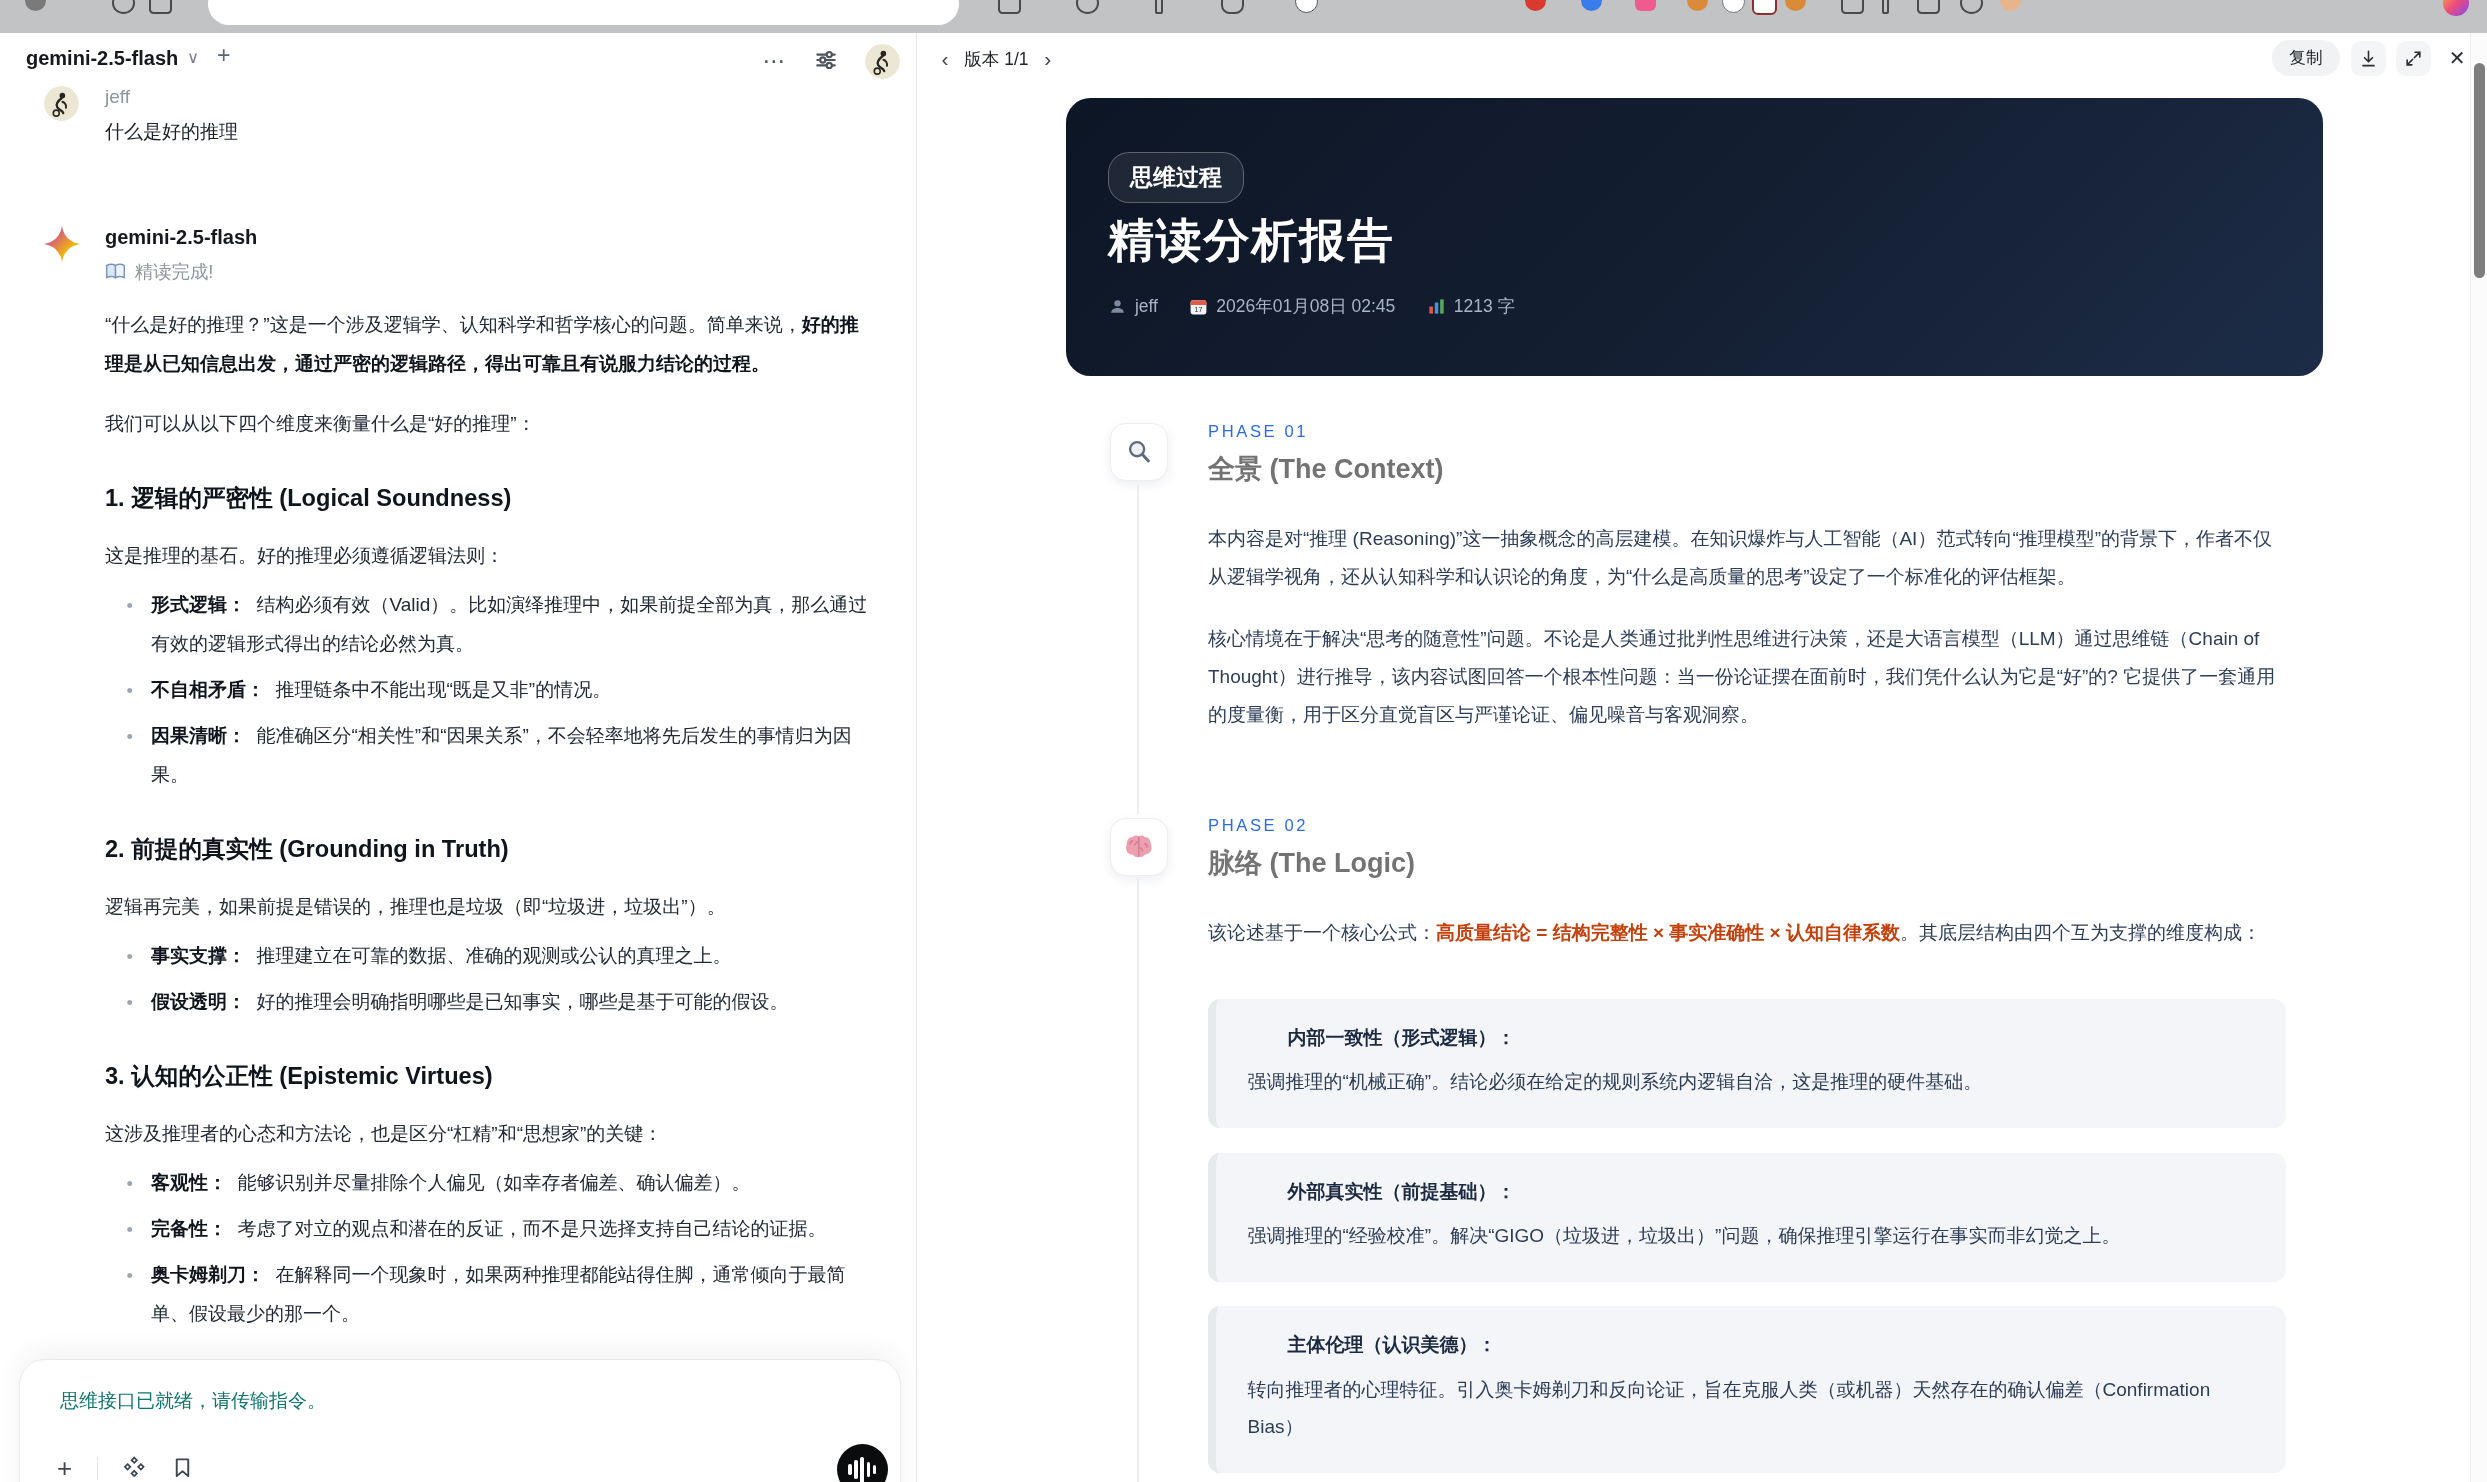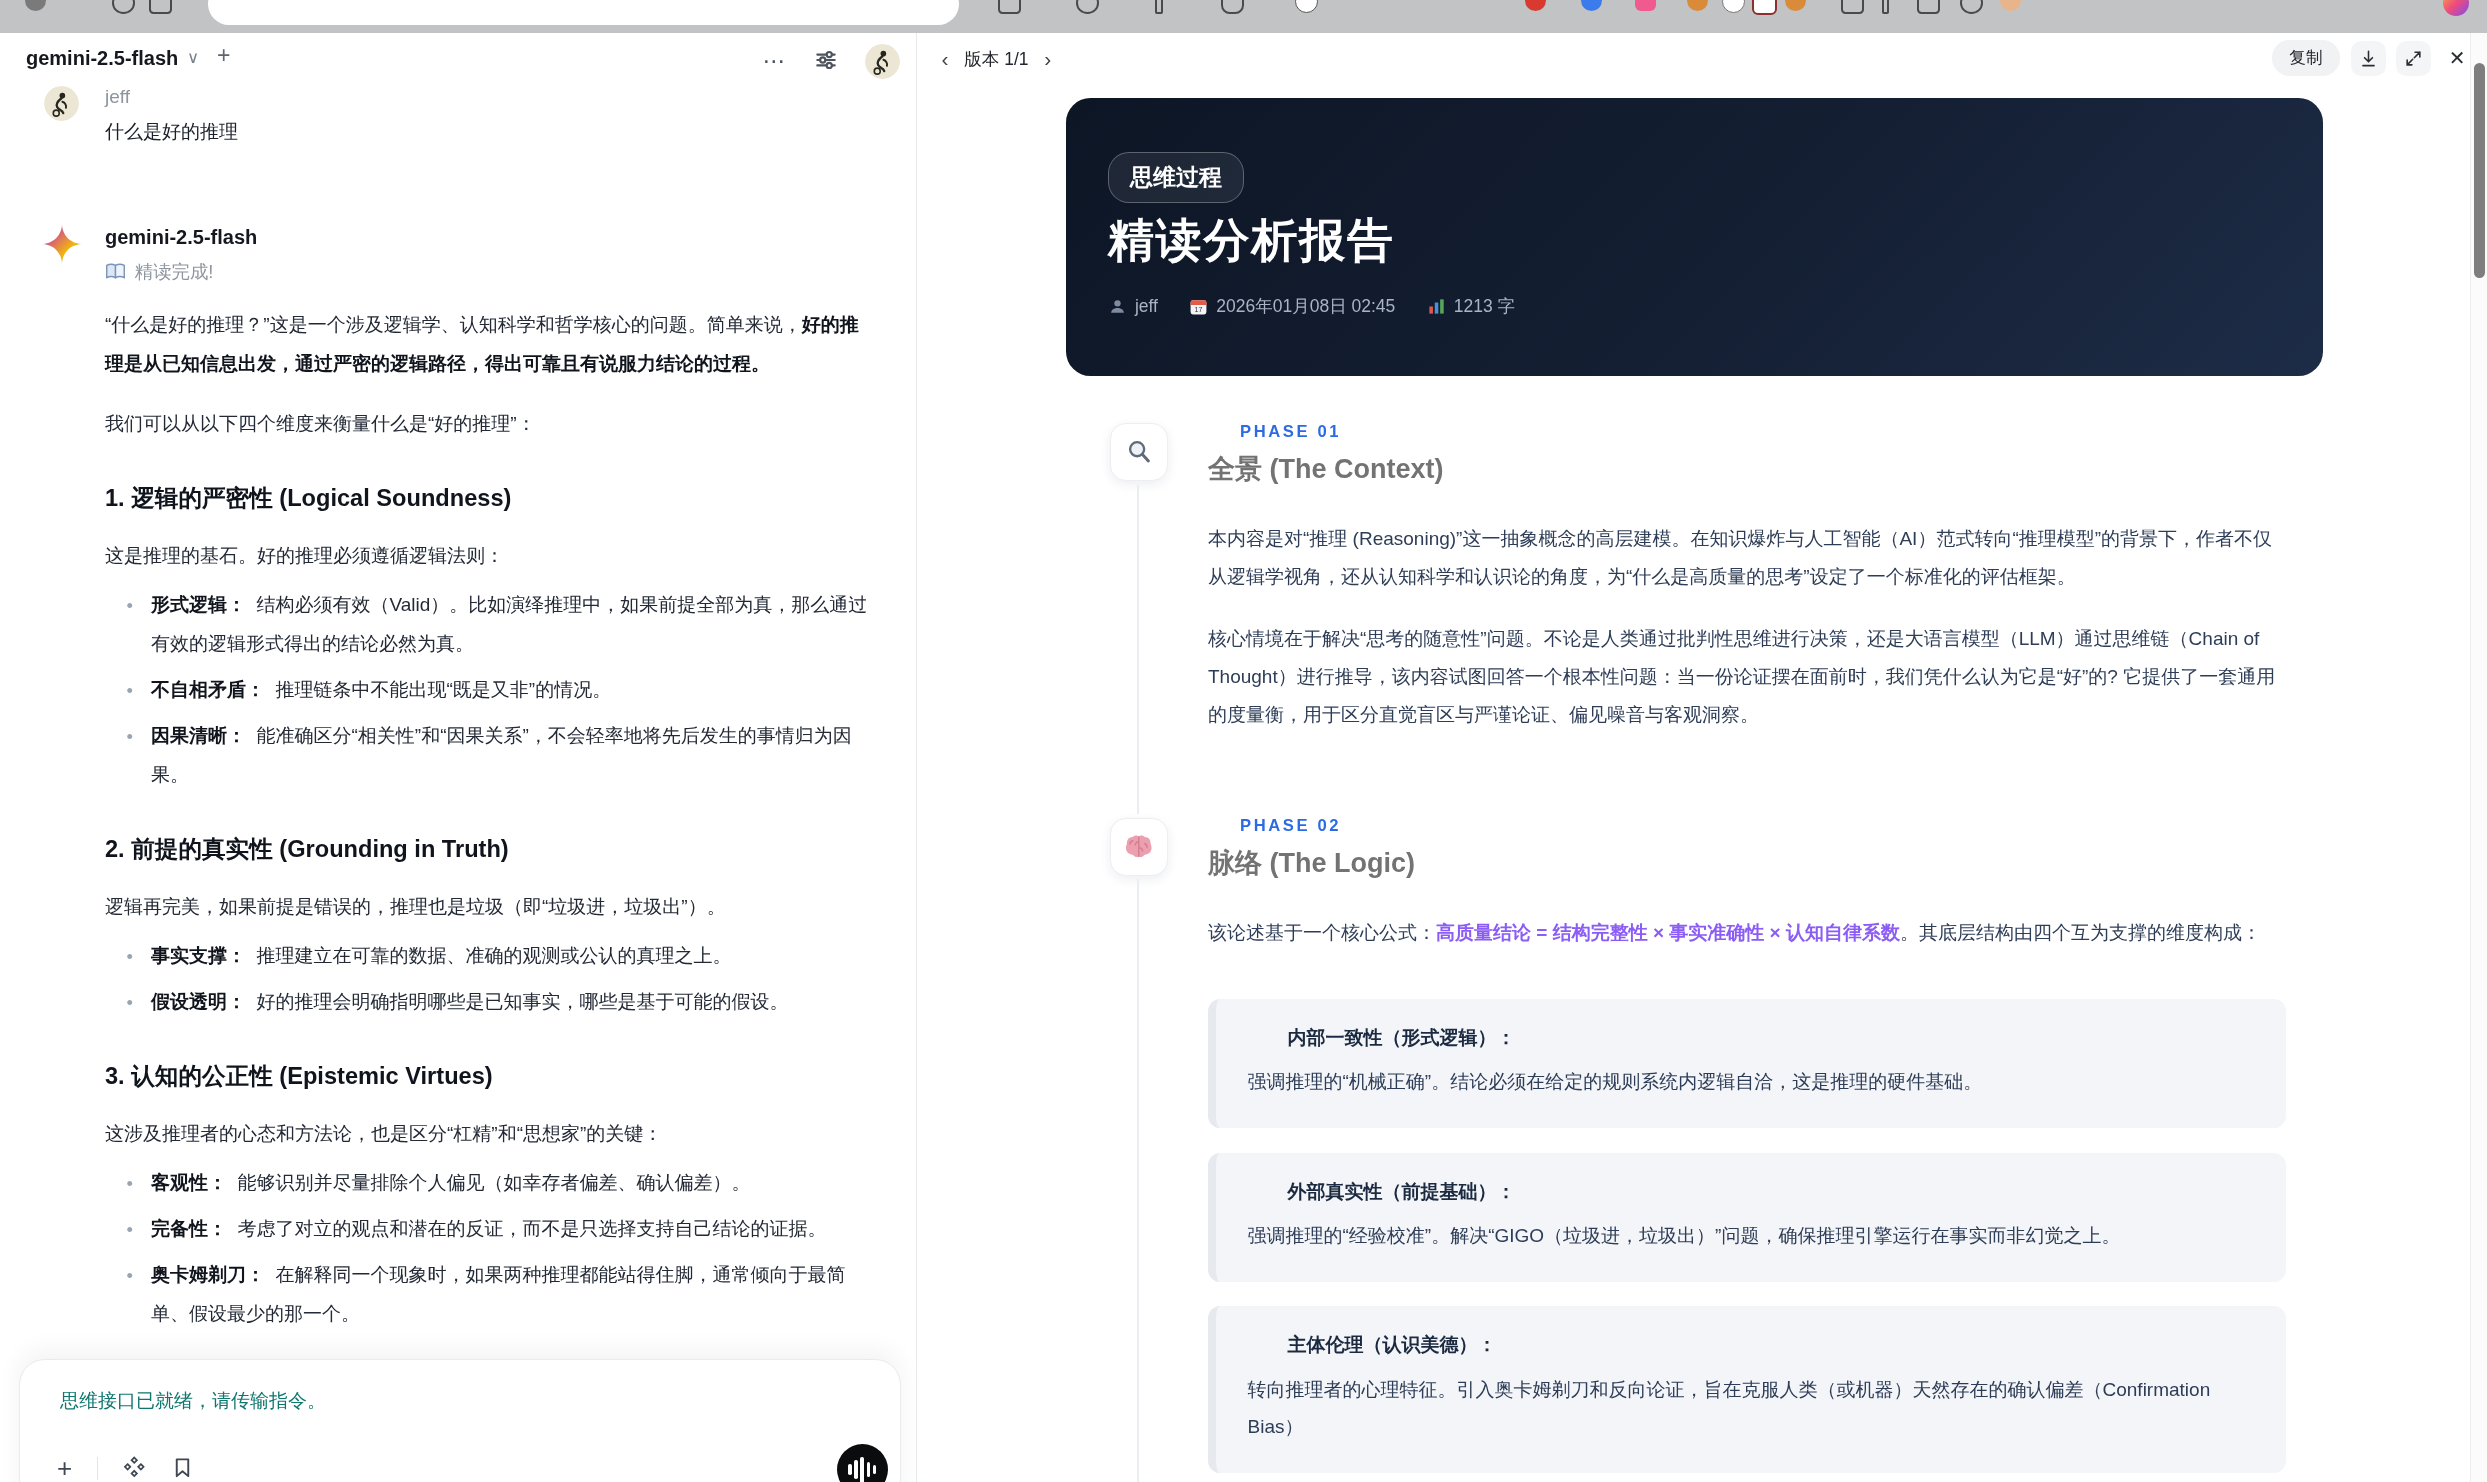--- a/index.html
+++ b/index.html
@@ -74,26 +74,26 @@
   .badge{position:absolute;left:42px;top:54px;padding:8.8px 21px;border:1.3px solid rgba(255,255,255,.28);
          background:rgba(255,255,255,.07);border-radius:21px;color:#fff;font-size:23px;font-weight:700;}
   .hero-title{position:absolute;left:42px;top:112px;font-size:46px;font-weight:700;color:#fff;letter-spacing:1.8px;}
   .hero-meta{position:absolute;left:42px;top:196px;display:flex;align-items:center;gap:31.5px;
              font-size:17.5px;color:#a9b4c6;}
   .hm{display:flex;align-items:center;gap:7.9px;}
   .pic-box{position:absolute;width:56px;height:56px;background:#fff;border:0.9px solid #eceef2;border-radius:15.8px;
            box-shadow:0 3.5px 10.5px rgba(20,40,80,.08);display:flex;align-items:center;justify-content:center;}
   .tline{position:absolute;width:1.8px;background:#eaedf2;}
   .phase{position:absolute;width:1078px;}
-  .p-label{font-size:16.6px;font-weight:700;letter-spacing:2.6px;color:#2d6be4;margin-left:32px;}
+  .p-label{font-size:16.6px;font-weight:400;letter-spacing:2.6px;color:#2d6be4;}
   .p-title{margin-top:8.8px;font-size:27px;font-weight:700;color:#737373;}
   .phase p{margin:0;font-size:19px;line-height:38px;color:#2e3d57;}
   .phase .pp1{margin-top:33px;}
   .phase .pp2{margin-top:24.5px;}
-  .phase p b{color:#8b5cf6;}
+  .phase p b{color:#c2410c;}
   .cards{margin-top:47px;display:flex;flex-direction:column;gap:24.5px;}
   .pcard{background:#f3f5f8;border-left:8.8px solid #e6eaef;border-radius:12.3px;padding:26px 31.5px 28px;}
   .pcard .ct{font-size:19px;font-weight:700;color:#1c2a41;padding-left:40px;}
   .pcard .cb{margin-top:12.3px;font-size:19px;line-height:37px;color:#2e3d57;}
 
   .sbar{position:absolute;right:0;top:0;bottom:0;width:15.8px;background:#fbfbfb;border-left:0.9px solid #ededee;}
   .sthumb{position:absolute;right:1.8px;top:30px;width:11.4px;height:215px;border-radius:6.1px;background:#7e7e7e;cursor:pointer;}
 </style>
 </head>
 <body>

